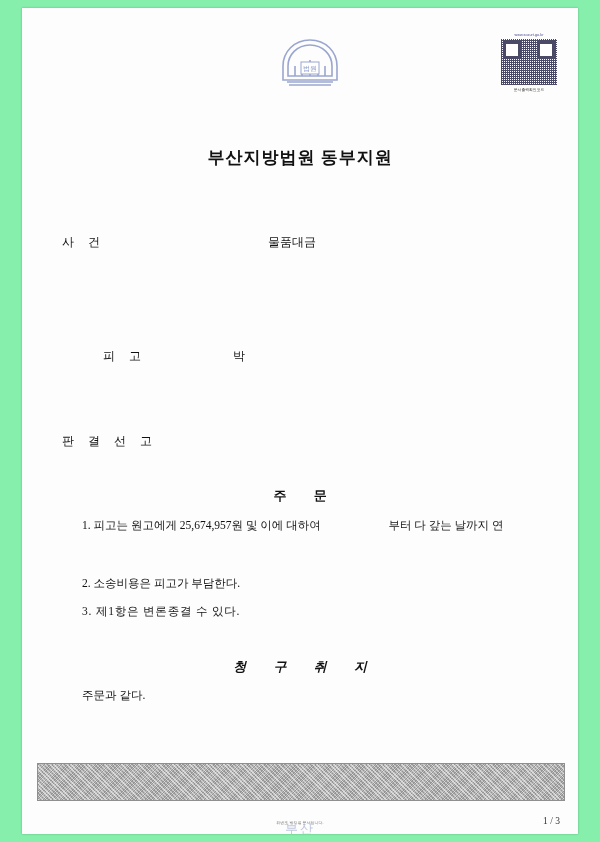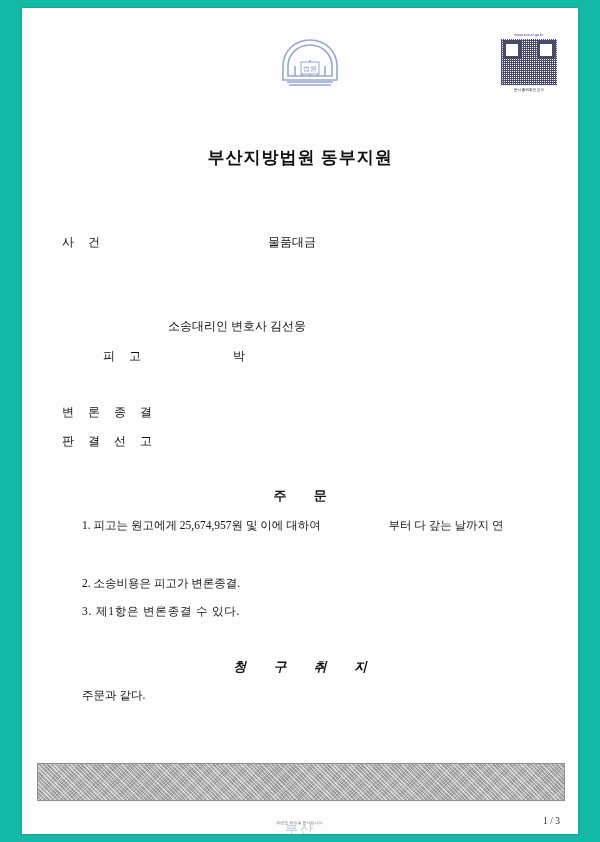--- a/index.html
+++ b/index.html
@@ -10,21 +10,21 @@
   body {
     width: 600px;
     height: 842px;
     overflow: hidden;
     font-family: "Liberation Serif", "DejaVu Serif", serif;
   }
   .page {
     position: relative;
     width: 600px;
     height: 842px;
-    background: #14b8a6;
+    background: #86efac;
     box-sizing: border-box;
   }
   .page-inner {
     position: absolute;
     left: 22px;
     top: 8px;
     width: 556px;
     height: 826px;
     background: #fdfdfd;
     box-shadow: 0 0 2px rgba(0,0,0,0.25);
@@ -254,49 +254,43 @@
       <div class="qr-caption">문서출력확인코드</div>
     </div>
 
     <div class="court-title">부산지방법원 동부지원</div>
 
     <div class="field-row r-case">
       <span class="field-label">사건</span><span class="field-value indent-center">물품대금</span>
     </div>
 
 
-    <div class="field-row r-attorney">
-      <span class="field-value indent-center">소송대리인 변호사 김선웅</span>
-    </div>
 
     <div class="field-row r-defendant">
       <span class="field-label">피고</span><span class="field-value indent-attorney">박</span>
     </div>
 
-    <div class="field-row r-closing">
-      <span class="label-spread">변론종결</span><span class="field-value"></span>
-    </div>
 
     <div class="field-row r-judgment">
       <span class="label-spread">판결선고</span><span class="field-value"></span>
     </div>
 
     <div class="section-head s-juemun">주 문</div>
 
     <div class="order-item o1">
       <span>1.</span>
       <span>피고는 원고에게 25,674,957원 및 이에 대하여</span>
       <span class="gap-blank"></span>
       <span>부터 다 갚는 날까지 연</span>
     </div>
 
 
     <div class="order-item o2">
       <span>2.</span>
-      <span>소송비용은 피고가 변론종결.</span>
+      <span>소송비용은 피고가 부담한다.</span>
     </div>
 
     <div class="order-item o3">
       <span>3.</span>
       <span>제1항은 변론종결 수 있다.</span>
     </div>
 
     <div class="section-head s-chonggu">청 구 취 지</div>
     <div class="claim-text">주문과 같다.</div>
 

